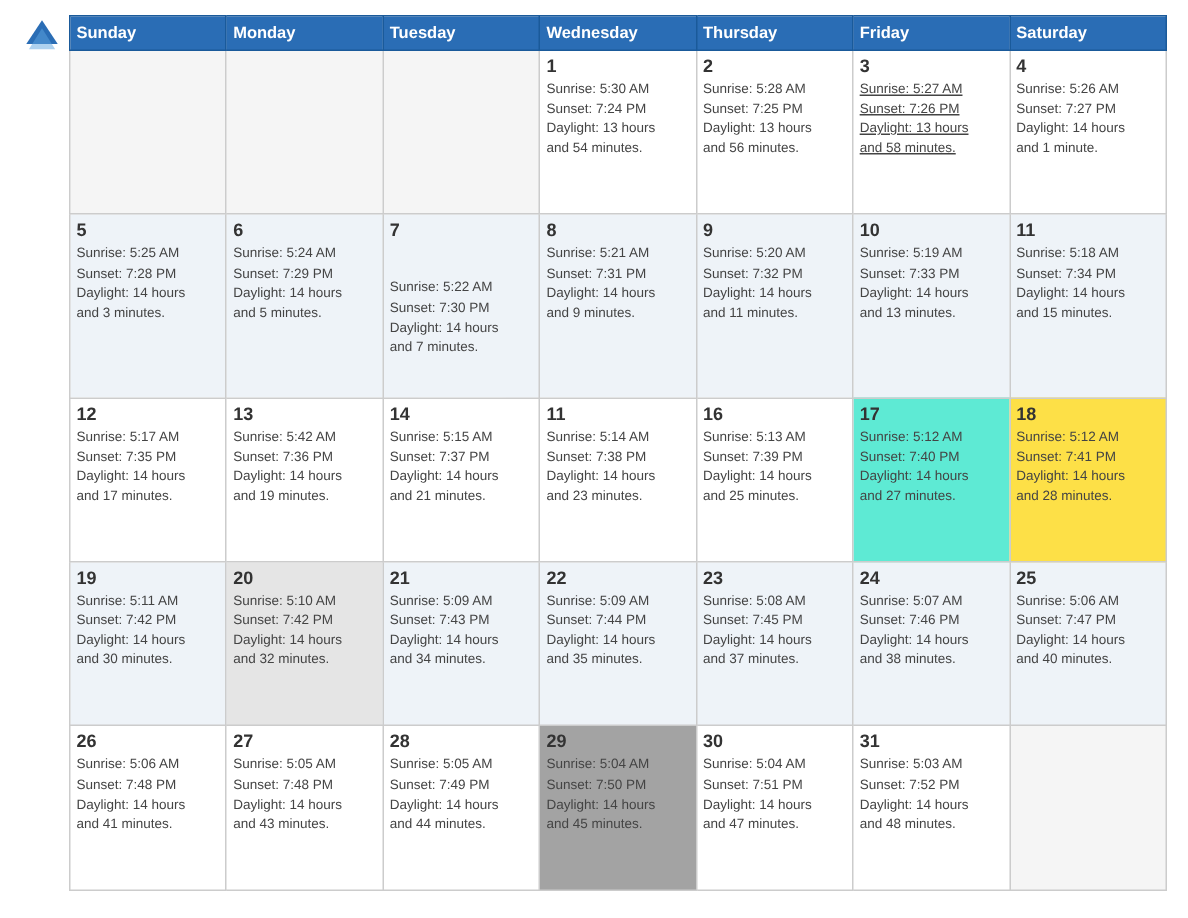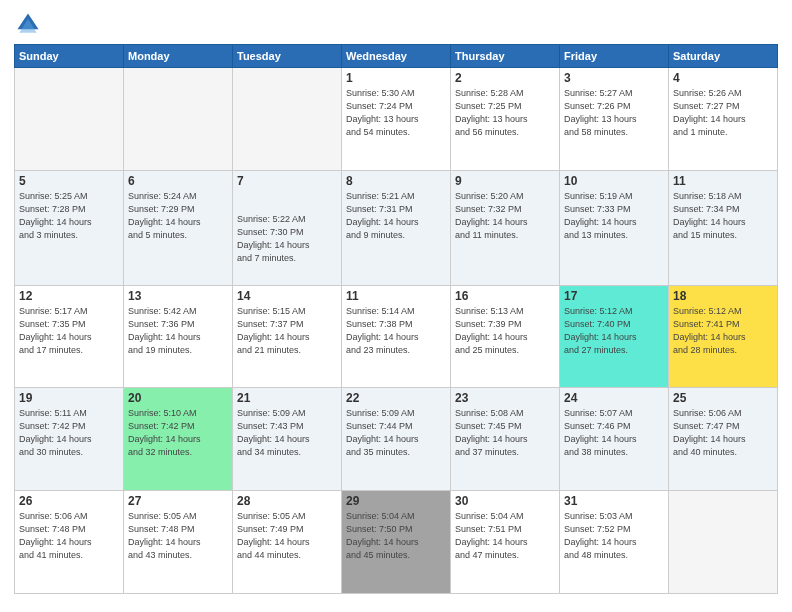--- a/index.html
+++ b/index.html
@@ -8,21 +8,21 @@
       background: #fff;
       width: 792px;
       height: 612px;
       overflow: hidden;
     }
     .page {
       width: 792px;
       height: 612px;
       padding: 10px 14px 18px 14px;
       display: flex;
-      flex-direction: column;
+      flex-direction: row;
     }
     .header {
       display: flex;
       justify-content: space-between;
       align-items: flex-start;
       margin-bottom: 6px;
     }
     .logo {
       display: flex;
       align-items: center;
@@ -154,21 +154,21 @@
           </td>
           <td style="background: rgb(255, 255, 255);">
             <span class="day-num">2</span>
             <div class="day-info" style="white-space: pre-line;">Sunrise: 5:28 AM
 Sunset: 7:25 PM
 Daylight: 13 hours
 and 56 minutes.</div>
           </td>
           <td style="background: rgb(255, 255, 255);">
             <span class="day-num">3</span>
-            <div class="day-info" style="white-space: pre-line;">Sunrise: 5:27 AM
+            <div class="day-info" style="white-space: pre-line; text-decoration: underline;">Sunrise: 5:27 AM
 Sunset: 7:26 PM
 Daylight: 13 hours
 and 58 minutes.</div>
           </td>
           <td style="background: rgb(255, 255, 255);">
             <span class="day-num">4</span>
             <div class="day-info" style="white-space: pre-line;">Sunrise: 5:26 AM
 Sunset: 7:27 PM
 Daylight: 14 hours
 and 1 minute.</div>
@@ -277,21 +277,21 @@
           </td>
         </tr>
         <tr>
           <td style="background: rgb(238, 243, 248);">
             <span class="day-num">19</span>
             <div class="day-info" style="white-space: pre-line;">Sunrise: 5:11 AM
 Sunset: 7:42 PM
 Daylight: 14 hours
 and 30 minutes.</div>
           </td>
-          <td style="background: #86efac;">
+          <td style="background: #e5e5e5;">
             <span class="day-num">20</span>
             <div class="day-info" style="white-space: pre-line;">Sunrise: 5:10 AM
 Sunset: 7:42 PM
 Daylight: 14 hours
 and 32 minutes.</div>
           </td>
           <td style="background: rgb(238, 243, 248);">
             <span class="day-num">21</span>
             <div class="day-info" style="white-space: pre-line;">Sunrise: 5:09 AM
 Sunset: 7:43 PM

